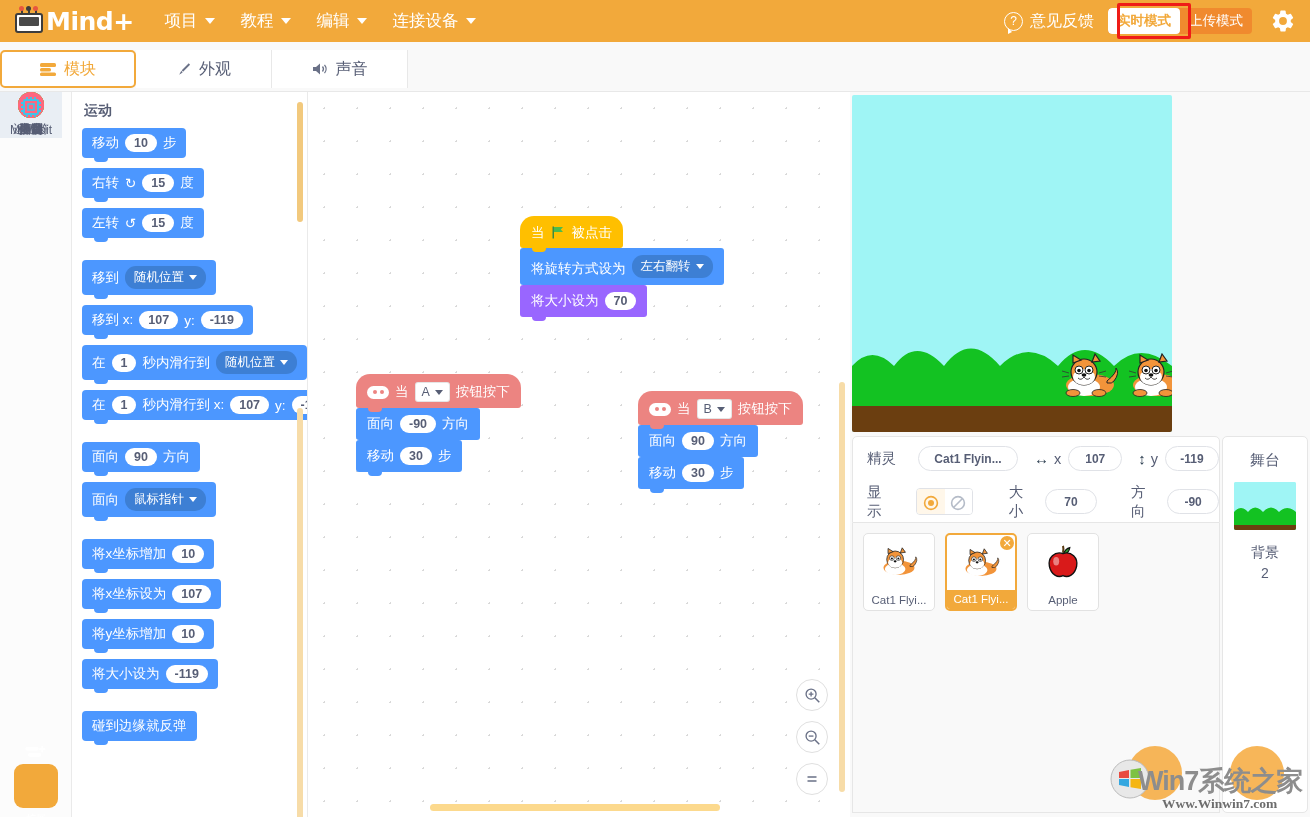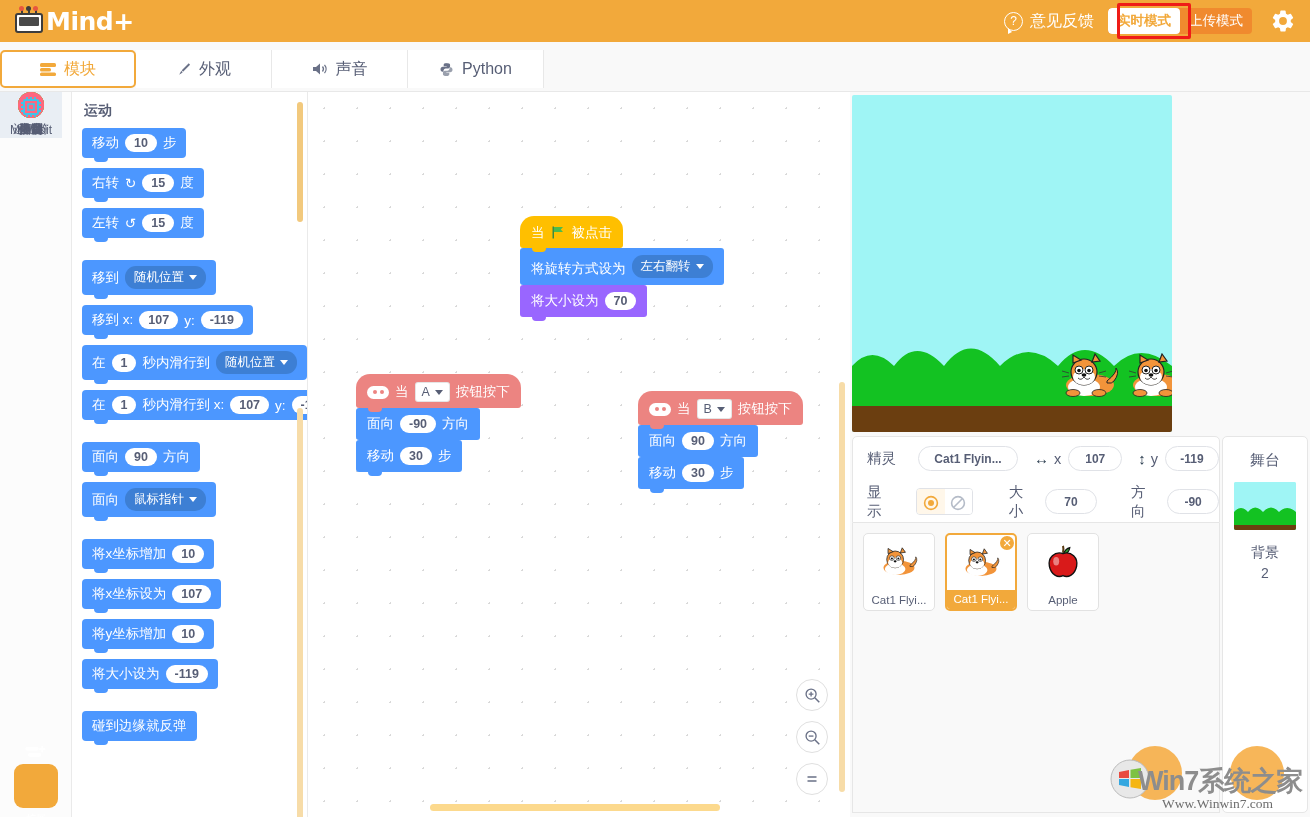--- a/index.html
+++ b/index.html
@@ -284,21 +284,21 @@
   .st-name { font-size:14px; color:#575e75; margin-top:12px; text-align:center; line-height:1.5;}
 
   
   .watermark { position:absolute; right:4px; bottom:2px; width:196px; height:74px; }
   .wm-text {
     position:absolute; left:28px; top:22px; font-size:27px; font-weight:bold;
     color:#8d8d8d; font-family:Liberation Sans, sans-serif; letter-spacing:-1px;
   }
   .wm-url {
     position:absolute; left:52px; bottom:3px; font-size:13.5px; color:#6d6d6d;
-    font-family:"Liberation Serif", serif; font-weight:normal;
+    font-family:"Liberation Serif", serif; font-weight:bold;
   }
   .wm-c1 { position:absolute; left:18px; top:5px; width:54px;height:54px;border-radius:50%;
     background:#f6a93c; opacity:.85;}
   .wm-c2 { position:absolute; left:120px; top:5px; width:54px;height:54px;border-radius:50%;
     background:#f6a93c; opacity:.85;}
   .wm-win { position:absolute; left:0px; top:18px; width:40px; height:40px; }
 </style>
 </head>
 <body>
 
@@ -311,20 +311,38 @@
           <div class="ant b"></div>
           <div class="ant c"></div>
         <div class="dot a"></div>
           <div class="dot b"></div>
           <div class="dot c"></div>
         <div class="head"></div>
           <div class="screen"></div>
       </div>
       <div class="logo-text">Mind+</div>
     </div>
+    <div class="menu-items">
+      <div class="menu-item">
+        <span>项目</span>
+        <span class="caret-d"></span>
+      </div>
+      <div class="menu-item">
+        <span>教程</span>
+        <span class="caret-d"></span>
+      </div>
+      <div class="menu-item">
+        <span>编辑</span>
+        <span class="caret-d"></span>
+      </div>
+      <div class="menu-item">
+        <span>连接设备</span>
+        <span class="caret-d"></span>
+      </div>
+    </div>
 
     <div class="menu-right">
       <div class="feedback">
         <span class="q-icon">?</span>
         <span>意见反馈</span>
       </div>
       <div class="mode-group">
         <div class="mode-btn active">实时模式</div>
         <div class="mode-btn">上传模式</div>
       </div>
@@ -360,29 +378,20 @@
       </div>
       <div class="tab">
         <span class="ticon">
           <svg width="16" height="14" viewBox="0 0 16 14">
               <path d="M1 5 h3 L8 1.5 v11 L4 9 H1 Z" fill="#6a7187"></path>
               <path d="M10.5 4.5 a4 4 0 0 1 0 5" stroke="#6a7187" stroke-width="1.3" fill="none"></path>
               <path d="M12.5 2.8 a6.5 6.5 0 0 1 0 8.4" stroke="#6a7187" stroke-width="1.3" fill="none"></path>
             </svg>
         </span>
         <span>声音</span>
-      </div>
-      <div class="tab">
-        <span class="ticon">
-          <svg width="15" height="15" viewBox="0 0 16 16">
-              <path d="M8 1c-2 0-3 .8-3 2v1.6h3.2v.5H4c-1.4 0-2.4 1-2.4 2.6s.8 2.7 2.2 2.7h1V9.2c0-1.3 1-2.4 2.4-2.4h2.6c1.1 0 2-.9 2-2V3c0-1.2-1.3-2-4.8-2z" fill="#6a7187"></path>
-              <path d="M8 15c2 0 3-.8 3-2v-1.6H7.8v-.5H12c1.4 0 2.4-1 2.4-2.6s-.8-2.7-2.2-2.7h-1v1.2c0 1.3-1 2.4-2.4 2.4H6.2c-1.1 0-2 .9-2 2V13c0 1.2 1.3 2 3.8 2z" fill="#9aa0ad"></path>
-            </svg>
-        </span>
-        <span>Python</span>
       </div>
     </div>
 
     <div class="stage-ctrl">
       <div class="flag-icon">
         <svg width="20" height="20" viewBox="0 0 20 20">
             <path d="M3 2 v16" stroke="#45a049" stroke-width="1.8"></path>
             <path d="M4 2.6 h12 l-3 3.4 3 3.4 H4 Z" fill="#4cbb4c"></path>
           </svg>
       </div>

